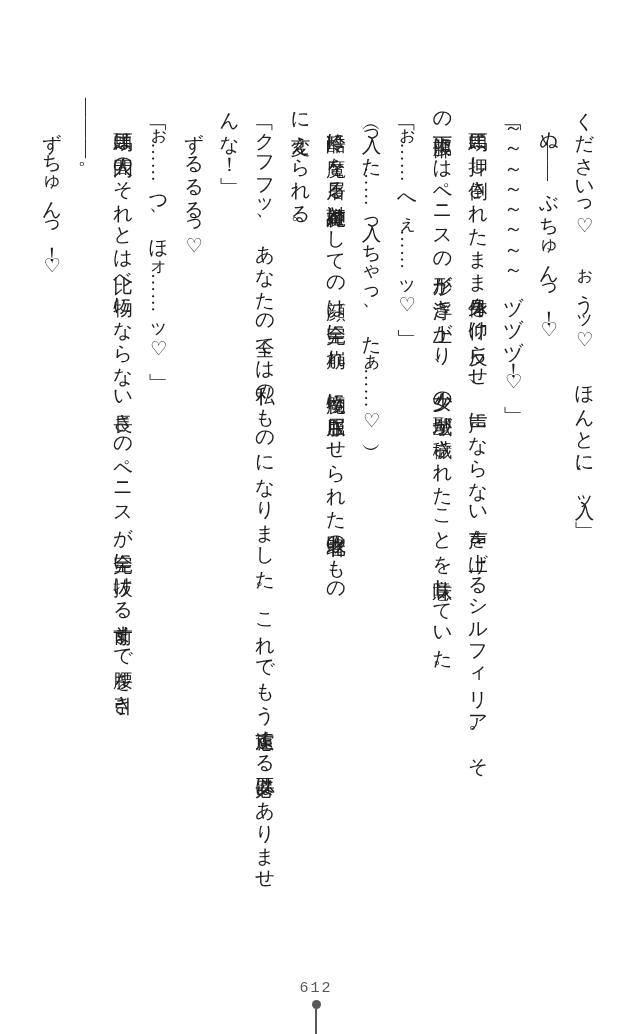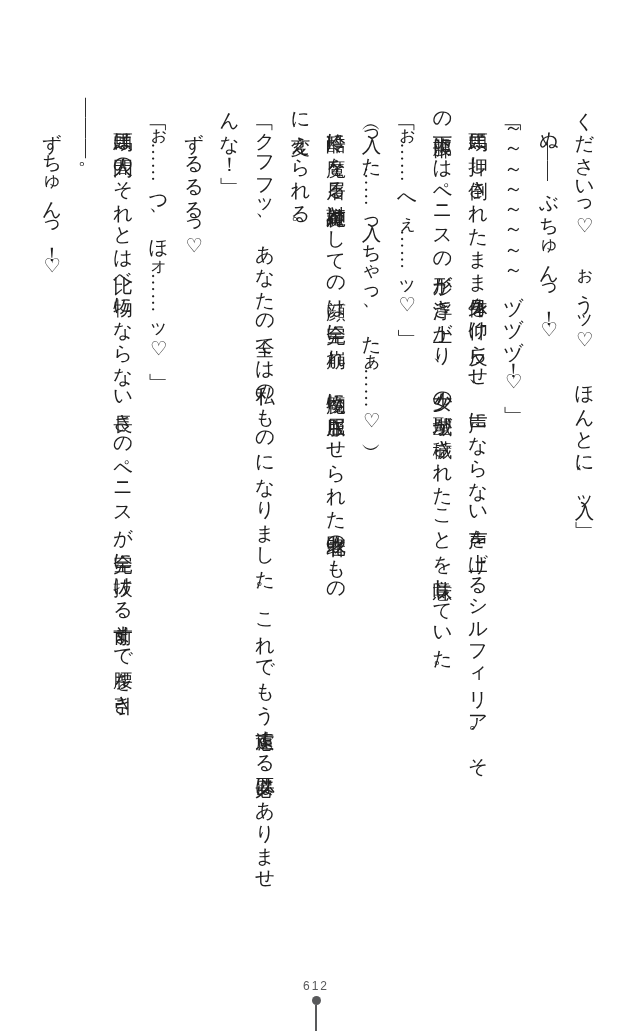--- a/index.html
+++ b/index.html
@@ -39,22 +39,22 @@
   
   .footer {
     position: absolute;
     left: 0;
     top: 978px;
     width: 100%;
     text-align: center;
   }
   .page-number {
     display: block;
-    font-family: Liberation Sans, sans-serif;
-    font-size: 12px;
+    font-family: Liberation Mono, monospace;
+    font-size: 15px;
     letter-spacing: 2px;
     color: #58595b;
     line-height: 1.4;
   }
   .marker-dot {
     display: block;
     width: 9px;
     height: 9px;
     border-radius: 50%;
     background: #58595b;

